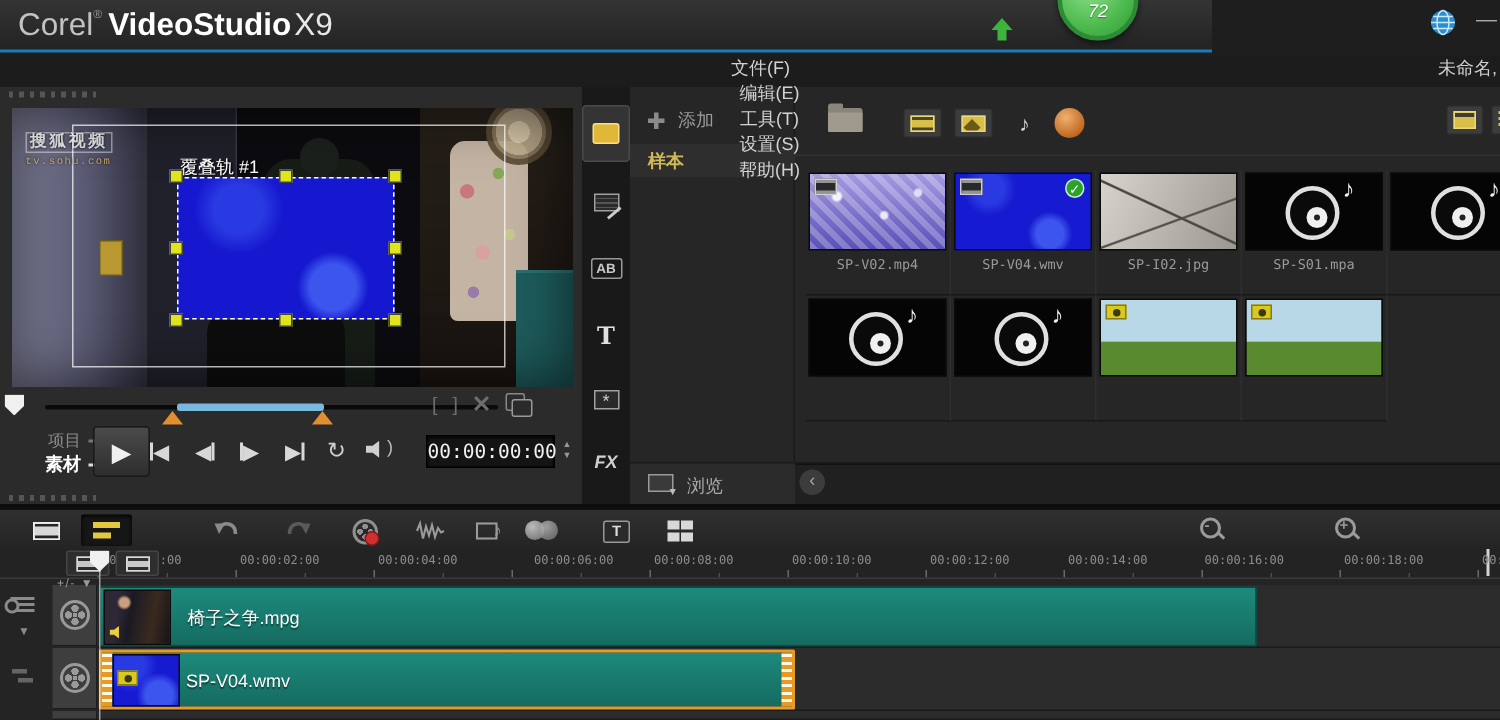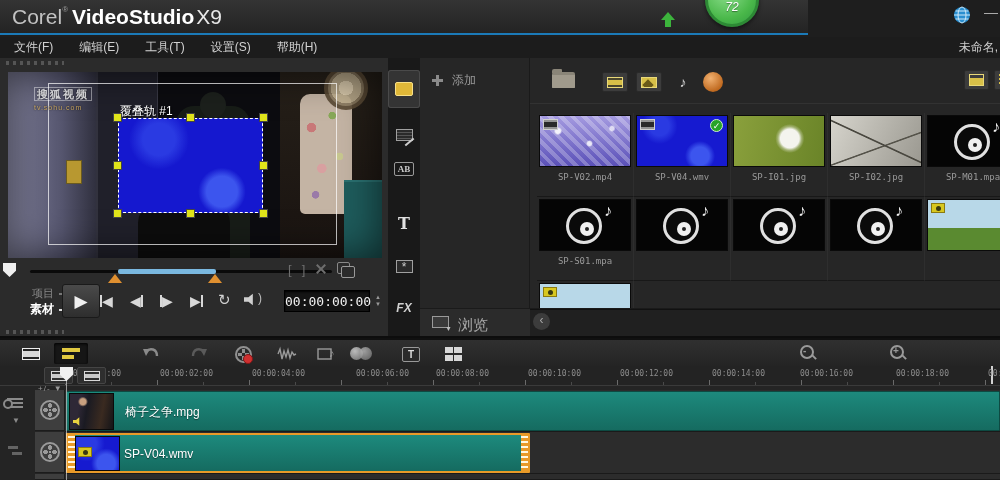--- a/index.html
+++ b/index.html
@@ -26,21 +26,21 @@
   .badge { position:absolute; left:705px; top:-27px; width:54px; height:54px; border-radius:50%;
     background:radial-gradient(circle at 38% 32%, #8fe08f, #4ab84a 62%, #2f9a3f);
     border:3px solid #2d8a35; z-index:30; box-shadow:0 2px 4px rgba(0,0,0,.5); }
   .badge span { position:absolute; bottom:10px; width:100%; text-align:center; font-size:12px; font-style:italic;
     font-weight:400; color:#fff; text-shadow:0 1px 1px rgba(0,0,0,.4); }
   .globe { position:absolute; left:953px; top:6px; width:18px; height:18px; }
   .win-min { position:absolute; left:984px; top:4px; font-size:14px; color:#aaa; }
 
   
   .menubar { position:absolute; left:0; top:37px; width:1000px; height:21px; background:#1c1c1c;
-    display:flex; align-items:center; z-index:10; }
+    display:flex; align-items:center; z-index:10;flex-direction:column; }
   .menu-item { font-size:12px; color:#d2d2d2; margin-left:26px; cursor:default; }
   .menu-item:first-child { margin-left:14px; }
   .project-name { position:absolute; right:2px; font-size:12px; color:#cfcfcf; }
 
   
   .preview-panel { position:absolute; left:0; top:58px; width:388px; height:278px; background:#2b2b2b; }
   .sprockets { position:absolute; left:6px; width:58px; height:4px;
     background:repeating-linear-gradient(90deg,#555 0 3px,transparent 3px 7px); }
   .sprockets.top { top:3px; } .sprockets.bottom{ top:272px; }
   .video { position:absolute; left:8px; top:14px; width:374px; height:186px; background:#14141a; overflow:hidden; }
@@ -62,21 +62,21 @@
                radial-gradient(circle 4px at 76% 52%, #c8c890 90%, transparent),
                radial-gradient(circle 4px at 30% 84%, #9a7aa8 90%, transparent),
                #c4b4a4; }
   .v-cab { position:absolute; left:336px; top:108px; width:38px; height:78px; background:#1e5c5c;
     border-top:2px solid #2a7070; }
   .v-clock { position:absolute; left:316px; top:-6px; width:44px; height:44px; border-radius:50%;
     background:radial-gradient(circle at 50% 50%, #e8d8b8 0 28%, #c0b090 29% 60%, #8a7a60 61%);
     border:4px solid #5a4a35; opacity:.9; }
   .v-vignette { position:absolute; inset:0; box-shadow:inset 0 0 40px rgba(0,0,0,.65); }
   .safe-rect { position:absolute; left:40px; top:11px; right:45px; bottom:13px; border:1px solid rgba(255,255,255,.7); }
-  .watermark { position:absolute; left:26px; top:12px; color:#e8e8e8; opacity:.85; text-shadow:0 0 2px #000; }
+  .watermark { position:absolute; left:9px; top:12px; color:#e8e8e8; opacity:.85; text-shadow:0 0 2px #000;font-family:Liberation Mono, monospace; }
   .watermark .wm-title { font-size:11px; font-weight:700; letter-spacing:2px; border:1px solid rgba(255,255,255,.5); padding:0 2px; }
   .watermark .wm-url { display:block; font-size:7px; color:#d8b060; margin-top:2px; letter-spacing:1px; }
   .ov-label { position:absolute; left:112px; top:31px; font-size:12px; color:#fff; text-shadow:1px 1px 1px #000; z-index:6; }
   .ov-rect { position:absolute; left:110px; top:46px; width:145px; height:95px; z-index:5;
     background:radial-gradient(circle 34px at 72% 78%, #3c55ee 0 45%, transparent 70%),
                radial-gradient(circle 40px at 28% 22%, #2a3ae2 0 40%, transparent 75%),
                #1518cf;
     border:1px dashed #fff; }
   .handle { position:absolute; width:9px; height:9px; background:#e0e41a; border:1px solid #444; z-index:7; }
 
@@ -194,21 +194,21 @@
   .vinyl-note::before { content:"♪"; position:absolute; right:18px; top:2px; font-size:16px; font-weight:700; color:#f0f0f0; }
   .film-badge { position:absolute; left:3px; top:3px; width:15px; height:11px; background:#2a2a2a; border:1px solid #d0d0d0; box-shadow:inset 0 2px 0 rgba(220,220,220,.6), inset 0 -2px 0 rgba(220,220,220,.6); }
   .cam-badge { position:absolute; left:3px; top:3px; width:14px; height:10px; background:#d8c820; border:1px solid #8a7a10; }
   .cam-badge::after { content:""; position:absolute; left:4px; top:2px; width:5px; height:5px; background:#3a3a10; border-radius:50%; }
   .check-badge { position:absolute; right:4px; top:3px; width:13px; height:13px; border-radius:50%; background:#28a428; border:1px solid #d0ead0;
     color:#fff; font-size:9px; line-height:12px; text-align:center; }
 
   .lib-bottom { position:absolute; left:0; top:250px; width:580px; height:28px; background:#2b2b2b; border-top:1px solid #1a1a1a; }
   .import-ic { position:absolute; left:12px; top:7px; width:17px; height:12px; border:1px solid #9a9a9a; background:#3a3a3a; }
   .import-ic::after { content:"▼"; position:absolute; right:-4px; bottom:-5px; font-size:7px; color:#bbb; }
-  .browse-label { position:absolute; left:38px; top:7px; font-size:15px; color:#a8a8a8; }
+  .browse-label { position:absolute; left:38px; top:7px; font-size:12px; color:#a8a8a8; }
   .lib-scroll { position:absolute; left:110px; top:0; width:470px; height:28px; background:#202020; border-top:1px solid #111; }
   .scroll-left { position:absolute; left:3px; top:3px; width:17px; height:17px; border-radius:50%; background:#3c3c3c;
     color:#aaa; font-size:12px; text-align:center; line-height:15px; }
 
   
   .tl-toolbar { position:absolute; left:0; top:338px; width:1000px; height:28px;
     background:linear-gradient(#303030,#242424); border-top:2px solid #101010; }
   .tlb { position:absolute; top:3px; width:34px; height:21px; display:flex; align-items:center; justify-content:center; border-radius:2px; }
   .tlb.pressed { background:#161616; box-shadow:inset 0 1px 3px #000; }
   .b-story{ left:14px; } .b-time{ left:54px; }
@@ -270,21 +270,21 @@
   .reel-big { width:20px; height:20px; border:2px solid #9a9a9a; border-radius:50%;
     background:
       radial-gradient(circle 2.5px at 50% 22%, #9a9a9a 95%, transparent),
       radial-gradient(circle 2.5px at 50% 78%, #9a9a9a 95%, transparent),
       radial-gradient(circle 2.5px at 22% 50%, #9a9a9a 95%, transparent),
       radial-gradient(circle 2.5px at 78% 50%, #9a9a9a 95%, transparent),
       radial-gradient(circle 1.5px at 50% 50%, #9a9a9a 95%, transparent); }
   .track-row { position:absolute; left:65px; width:935px; height:42px; background:#2c2c2c; border-bottom:1px solid #1a1a1a; }
   .tr1{ top:24px; } .tr2{ top:66px; } .tr3{ top:108px; height:6px; }
   .clip { position:absolute; top:1px; height:40px; background:linear-gradient(#1d8a7d,#156b60); border:1px solid #0d4a42; border-radius:1px; }
-  .clip1 { left:1px; width:934px; }
+  .clip1 { left:1px; width:772px; }
   .clip2 { left:1px; width:464px; border:2px solid #e89a28; background:linear-gradient(#1d8a7d,#156b60); }
   .clip-label { position:absolute; top:12px; font-size:12px; color:#fff; text-shadow:0 1px 1px rgba(0,0,0,.5); white-space:nowrap; }
   .clip1 .clip-label { left:58px; } .clip2 .clip-label { left:56px; }
   .clip-thumb { position:absolute; left:2px; top:1px; width:45px; height:37px; border:1px solid #0a0a0a; overflow:hidden; }
   .chair-art { background:
       radial-gradient(circle 5px at 30% 22%, #c8a080 0 60%, transparent),
       linear-gradient(100deg,#2e2836 0 22%,#1a1a22 40%,#3a2a20 72%,#141418 100%); }
   .clip-speaker { position:absolute; left:3px; bottom:3px; width:9px; height:9px; background:#e8d040;
     clip-path:polygon(0 32%,34% 32%,70% 4%,70% 96%,34% 68%,0 68%); }
   .clip2 .clip-thumb { left:7px; width:45px; height:35px; }
@@ -405,21 +405,21 @@
     <div class="sprockets bottom"></div>
   </div>
 
   <div class="vnav">
     <div class="vnav-item active" style="top:12px;">
         <span class="ic-media"></span>
       </div>
     <div class="vnav-item" style="top:58px;">
         <span class="ic-instant"></span>
       </div>
-    <div class="vnav-item" style="top:92px;font-family:Liberation Serif, serif;">
+    <div class="vnav-item" style="top:102px;">
         <span class="ic-ab">AB</span>
       </div>
     <div class="vnav-item" style="top:146px;">
         <span class="ic-title">T</span>
       </div>
     <div class="vnav-item" style="top:189px;">
         <span class="ic-graphic">*</span>
       </div>
     <div class="vnav-item" style="top:231px;">
         <span class="ic-fx">FX</span>
@@ -428,20 +428,21 @@
       
     </div>
   </div>
 
   <div class="library">
     <div class="lib-left">
       <div class="add-row">
         <span class="plus-ic"></span>
         <span>添加</span>
       </div>
+      <div class="cat-row">样本</div>
     </div>
     <div class="lib-toolbar">
       <div class="folder-ic"></div>
       <div class="filt-btn f-film">
           <span class="g-film"></span>
         </div>
       <div class="filt-btn f-pic">
           <span class="g-pic"></span>
         </div>
       <div class="filt-btn f-note">
@@ -466,32 +467,22 @@
           <div class="lib-label">SP-V02.mp4</div>
         </div>
         <div class="lib-cell">
           <div class="thumb art-blue">
             <div class="film-badge"></div>
             <div class="check-badge">✓</div>
           </div>
           <div class="lib-label">SP-V04.wmv</div>
         </div>
         <div class="lib-cell">
-          <div class="thumb art-dandelion"></div>
-          <div class="lib-label">SP-I01.jpg</div>
-        </div>
-        <div class="lib-cell">
           <div class="thumb art-winter"></div>
           <div class="lib-label">SP-I02.jpg</div>
-        </div>
-        <div class="lib-cell">
-          <div class="thumb art-vinyl"><div class="vinyl-disc">
-              <div class="vinyl-center"></div>
-            </div><span class="vinyl-note"></span></div>
-          <div class="lib-label">SP-M01.mpa</div>
         </div>
         <div class="lib-cell">
           <div class="thumb art-vinyl"><div class="vinyl-disc">
               <div class="vinyl-center"></div>
             </div><span class="vinyl-note"></span></div>
           <div class="lib-label">SP-S01.mpa</div>
         </div>
         <div class="lib-cell">
           <div class="thumb art-vinyl"><div class="vinyl-disc">
               <div class="vinyl-center"></div>
@@ -607,21 +598,21 @@
         <span class="tick minor" style="left: 479px;"></span>
         <span class="ruler-label" style="left: 528px;">00:00:10:00</span>
         <span class="tick" style="left: 525px;"></span>
         <span class="tick minor" style="left: 571px;"></span>
         <span class="ruler-label" style="left: 620px;">00:00:12:00</span>
         <span class="tick" style="left: 617px;"></span>
         <span class="tick minor" style="left: 663px;"></span>
         <span class="ruler-label" style="left: 712px;">00:00:14:00</span>
         <span class="tick" style="left: 709px;"></span>
         <span class="tick minor" style="left: 755px;"></span>
-        <span class="ruler-label" style="left: 800px;">00:00:16:00</span>
+        <span class="ruler-label" style="left: 756px; padding-left: 47px;">00:00:16:00</span>
         <span class="tick" style="left: 801px;"></span>
         <span class="tick minor" style="left: 847px;"></span>
         <span class="ruler-label" style="left: 896px;">00:00:18:00</span>
         <span class="tick" style="left: 893px;"></span>
         <span class="tick minor" style="left: 939px;"></span>
         <span class="ruler-label" style="left: 988px;">00:00:20:00</span>
         <span class="tick" style="left: 985px;"></span>
       </div>
     <div class="tv-btn tv1">
         <span class="g-tv"></span>

